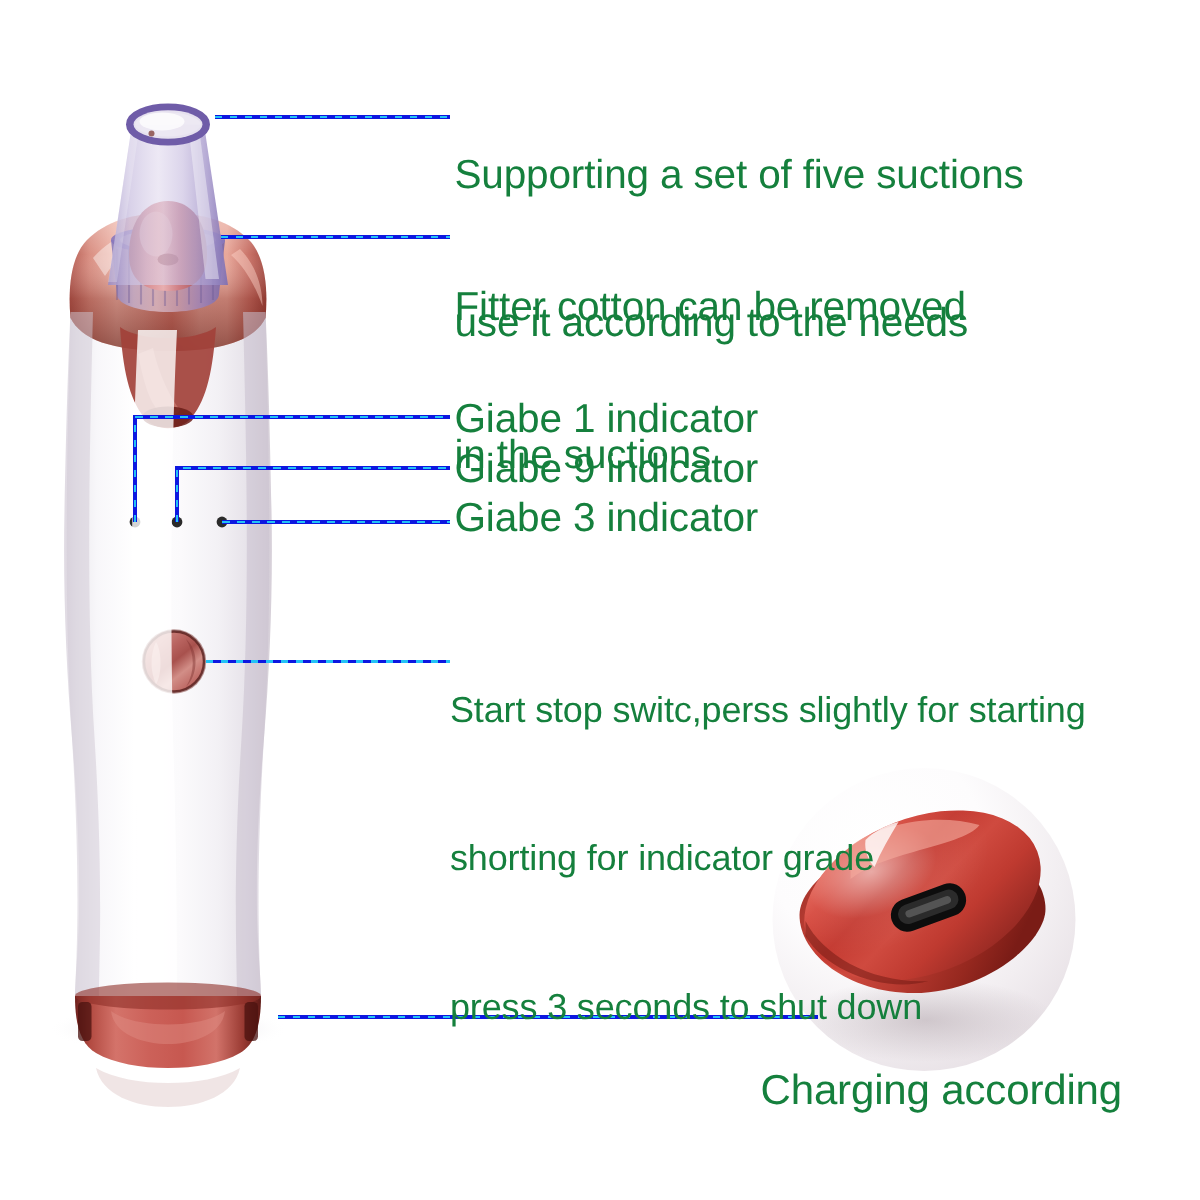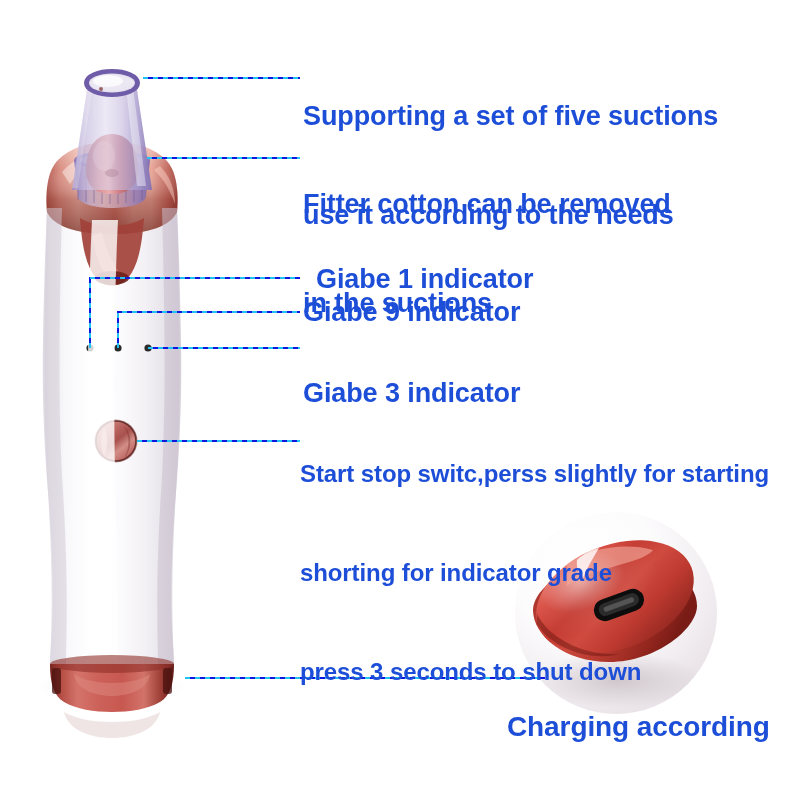--- a/index.html
+++ b/index.html
@@ -9,33 +9,33 @@
     background:#ffffff;
     font-family:"Liberation Sans","DejaVu Sans",sans-serif;
     overflow:hidden;
     position:relative;
   }
   #stage{position:absolute;left:0;top:0;width:800px;height:800px;}
 
   
   .anno{
     position:absolute;
-    color:#1d4ed8;
+    color:#15803d;
     font-size:27px;
     line-height:33px;
-    font-weight:700;
+    font-weight:400;
     white-space:pre;
     letter-spacing:-0.1px;
   }
 
   #anno-suctions{left:303px;top:34px;}
   #anno-cotton{left:303px;top:122px;}
-  #anno-g1{left:316px;top:263px;}
+  #anno-g1{left:303px;top:263px;}
   #anno-g2{left:303px;top:296px;}
-  #anno-g3{left:303px;top:329px;margin-top:48px;}
+  #anno-g3{left:303px;top:329px;}
   #anno-switch{left:300px;top:391px;font-size:24px;line-height:33px;}
   #anno-charging{left:507px;top:710px;font-size:28px;}
 
   
   #leaders{position:absolute;left:0;top:0;width:800px;height:800px;}
 
   
   #device{position:absolute;left:0px;top:40px;width:260px;height:700px;}
 
   

